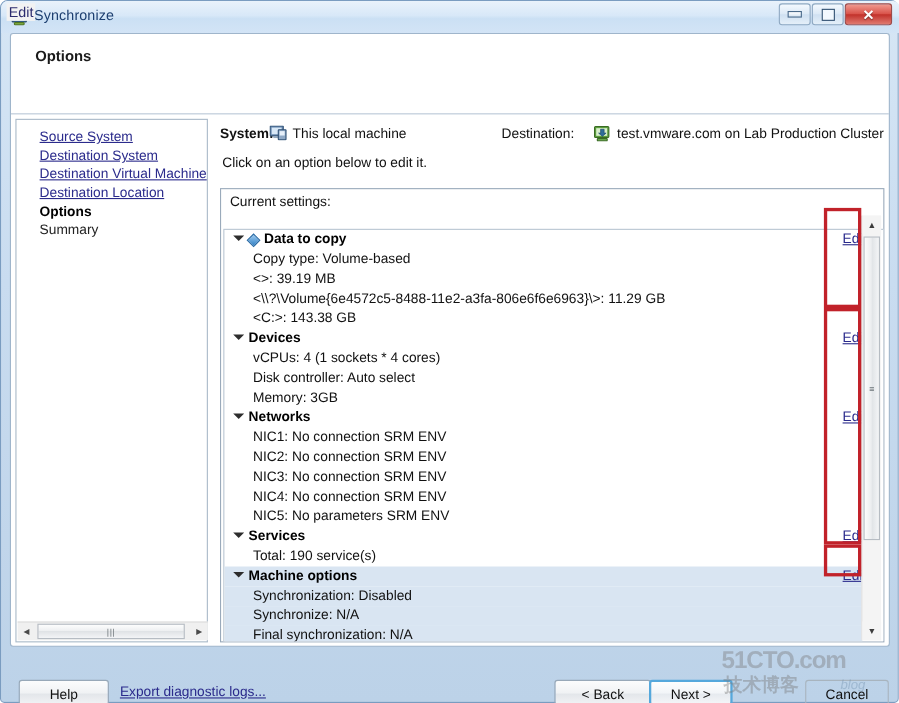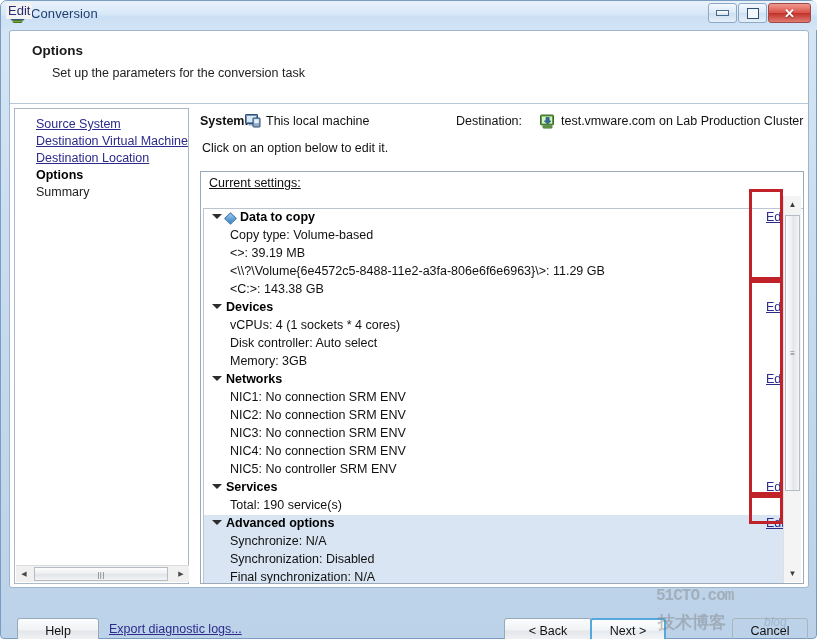--- a/index.html
+++ b/index.html
@@ -167,21 +167,21 @@
   #settings {
     position: absolute; left: 190px; top: 140px;
     width: 604px; height: 413px;
     box-sizing: border-box;
     border: 1px solid #9aaabb;
     background: #ffffff;
     overflow: hidden;
   }
   #cur-label {
     position: absolute; left: 8px; top: 4px;
-    font-size: 12.5px; color: #111; text-decoration: underline;
+    font-size: 12.5px; color: #111;
   }
   #list-frame {
     position: absolute; left: 2px; top: 36px;
     width: 677px; height: 386px;
     box-sizing: border-box;
     border: 1px solid #b9c6d2;
     background: #ffffff;
     overflow: hidden;
   }
   #rows {
@@ -297,25 +297,24 @@
 
   
   #watermark {
     position: absolute; left: 655px; top: 586px;
     width: 160px; height: 48px;
     z-index: 30;
     pointer-events: none;
   }
   #wm-top {
     position: absolute; left: 0; top: 0;
-    font-size: 16px; font-weight: bold;
+    font-size: 22px; font-weight: bold;
     color: rgba(120,120,120,0.40);
     letter-spacing: -1px;
     white-space: nowrap;
-    font-family: Liberation Mono, monospace;
   }
   #wm-bot {
     position: absolute; left: 2px; top: 24px;
     font-size: 17px; font-weight: bold;
     color: rgba(120,120,120,0.42);
     white-space: nowrap;
   }
   #wm-blog {
     position: absolute; left: 108px; top: 28px;
     font-size: 12px; font-style: italic;
@@ -328,47 +327,47 @@
 <div id="window">
 
   <div id="titlebar">
     <span id="win-icon">
       <svg width="16" height="16" viewBox="0 0 16 16">
         <rect x="1" y="3" width="13" height="9" rx="1" fill="#3d6a99" stroke="#274866"></rect>
         <rect x="2.5" y="4.5" width="10" height="6" fill="#cfe3f5"></rect>
         <rect x="3" y="12.5" width="9" height="2" rx="1" fill="#7aa53c" stroke="#4f7520"></rect>
       </svg>
     </span>
-    <span id="win-title">Conversion</span>
+    <span id="win-title">Synchronize</span>
     <span id="edit-overlay">Edit</span>
 
     <div class="winbtn" id="btn-min">
       <span class="glyph">
           <span class="min-bar"></span>
         </span>
     </div>
     <div class="winbtn" id="btn-max">
       <span class="glyph">
           <span class="max-box"></span>
         </span>
     </div>
     <div class="winbtn" id="btn-close">
       <span class="glyph">✕</span>
     </div>
   </div>
 
   <div id="panel">
 
     <div id="hdr-title">Options</div>
-    <div id="hdr-sub">Set up the parameters for the conversion task</div>
     <div id="hdr-rule"></div>
 
     <div id="nav">
       <div id="nav-list">
           <div class="nav-item link">Source System</div>
+          <div class="nav-item link">Destination System</div>
           <div class="nav-item link">Destination Virtual Machine</div>
           <div class="nav-item link">Destination Location</div>
           <div class="nav-item current">Options</div>
           <div class="nav-item">Summary</div>
         </div>
 
       <div id="nav-hscroll">
         <div class="hs-arrow" id="hs-left">◀</div>
         <div id="nav-hthumb">
           <span class="grip">|||</span>
@@ -452,40 +451,40 @@
             <div class="row">
               <span class="subtext">NIC2: No connection SRM ENV</span>
             </div>
             <div class="row">
               <span class="subtext">NIC3: No connection SRM ENV</span>
             </div>
             <div class="row">
               <span class="subtext">NIC4: No connection SRM ENV</span>
             </div>
             <div class="row">
-              <span class="subtext">NIC5: No controller SRM ENV</span>
+              <span class="subtext">NIC5: No parameters SRM ENV</span>
             </div>
             <div class="row">
               <span class="caret"></span>
               <span class="hdrtext no-icon">Services</span>
               <span class="edit">Edit</span>
             </div>
             <div class="row">
               <span class="subtext">Total: 190 service(s)</span>
             </div>
             <div class="row selected">
               <span class="caret"></span>
-              <span class="hdrtext no-icon">Advanced options</span>
+              <span class="hdrtext no-icon">Machine options</span>
               <span class="edit">Edit</span>
+            </div>
+            <div class="row selected">
+              <span class="subtext">Synchronization: Disabled</span>
             </div>
             <div class="row selected">
               <span class="subtext">Synchronize: N/A</span>
-            </div>
-            <div class="row selected">
-              <span class="subtext">Synchronization: Disabled</span>
             </div>
             <div class="row selected">
               <span class="subtext">Final synchronization: N/A</span>
             </div>
           </div>
       </div>
 
       <div id="vscroll">
         <div class="vs-arrow" id="vs-up">▲</div>
         <div id="vs-thumb">

